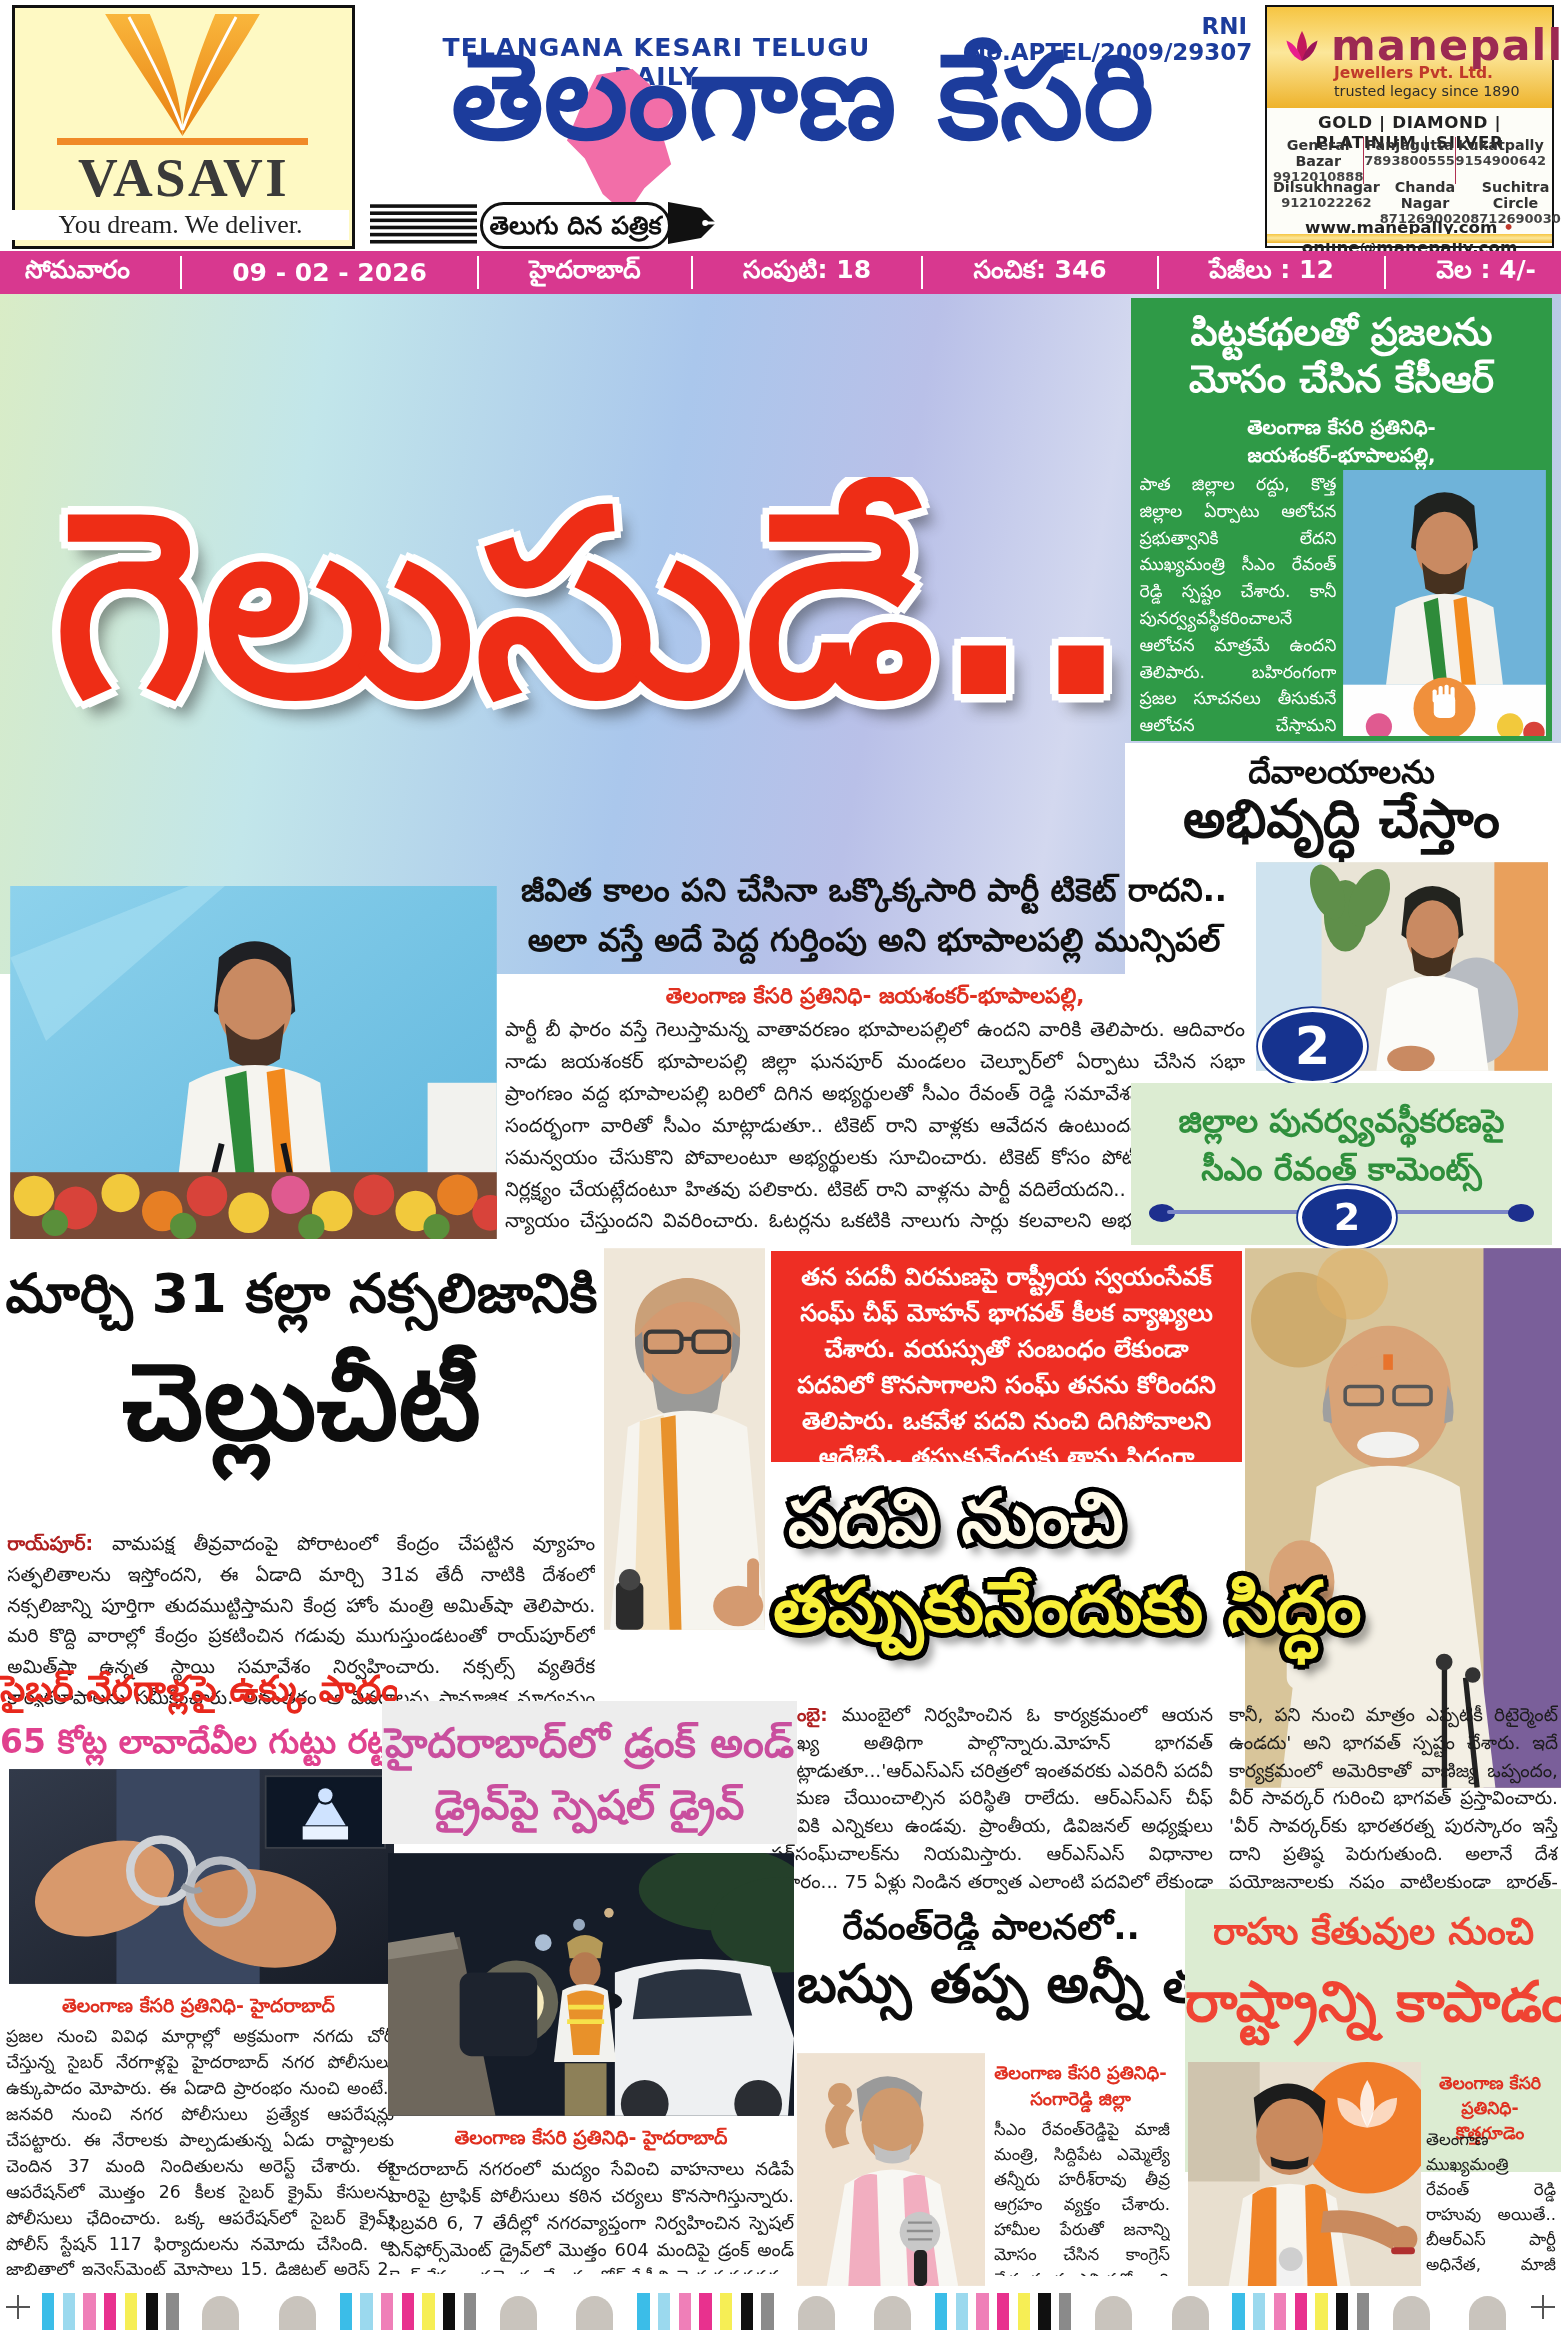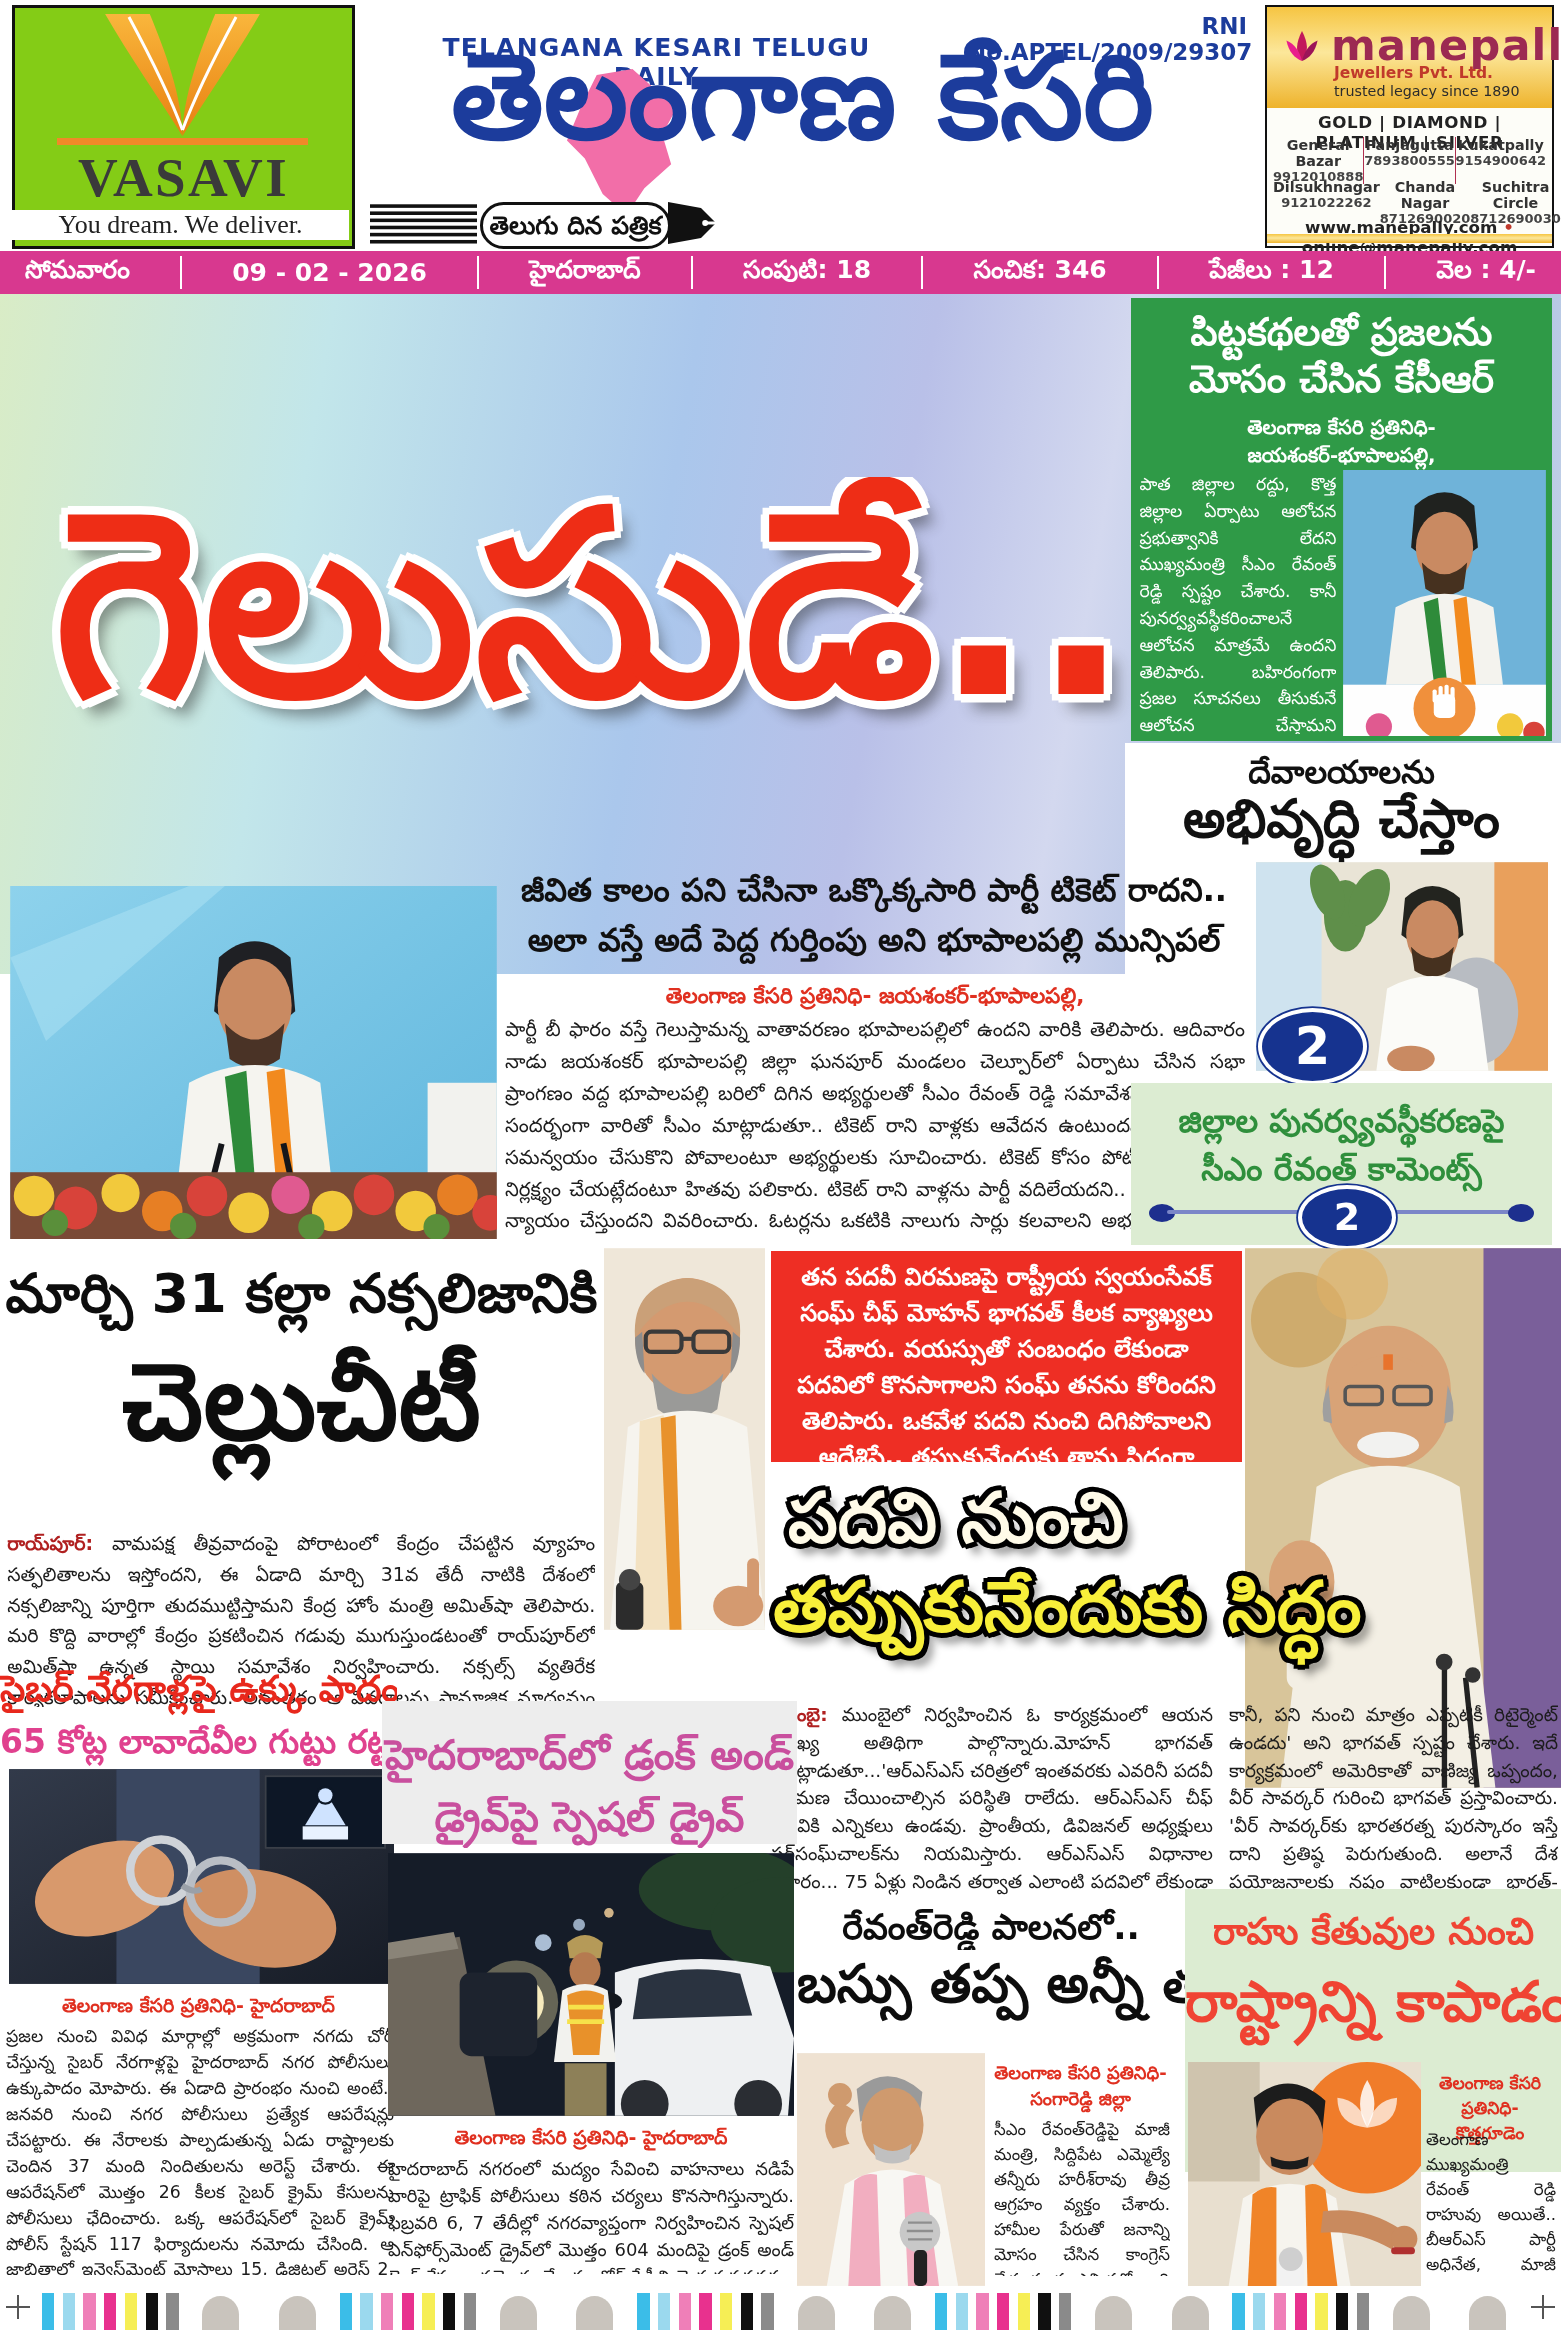--- a/index.html
+++ b/index.html
@@ -4,21 +4,21 @@
 <style>
   html,body{margin:0;padding:0;background:#fff;}
   .page{position:relative;width:1561px;height:2330px;background:#ffffff;overflow:hidden;
         font-family:"DejaVu Sans","Liberation Sans",sans-serif;}
   .abs{position:absolute;}
   .ctr{text-align:center;}
   .jus{text-align:justify;}
   .clip{overflow:hidden;}
 
   
-  .vasavi-box{border:3px solid #111;background:#84cc16;text-decoration:underline;}
+  .vasavi-box{border:3px solid #111;background:#fef9c3;text-decoration:underline;}
   .vasavi-name{font-family:"Liberation Serif","DejaVu Serif",serif;font-weight:bold;color:#3a3a3a;
                font-size:55px;letter-spacing:2.4px;}
   .vasavi-group{font-family:"Liberation Serif","DejaVu Serif",serif;color:#4a4a4a;font-size:25px;letter-spacing:6px;}
   .vasavi-tag{font-family:"Liberation Serif","DejaVu Serif",serif;color:#222;font-size:26px;}
   .mast-topline{color:#1c3c9c;font-weight:bold;font-size:25px;letter-spacing:1.2px;margin-top:20px;}
   .mast-rni{color:#1c3c9c;font-weight:bold;font-size:23px;}
   .mast-title{color:#1c3c9c;font-weight:800;font-size:119px;line-height:1.05;white-space:nowrap;}
   .pen-pill{background:#fff;border:3px solid #111;border-radius:36px;color:#111;
             font-weight:bold;font-size:25px;line-height:41px;}
   .ad-box{border:2.4px solid #111;background:#fdfdf8;}
@@ -427,21 +427,21 @@
       <rect x="492" y="96" width="76" height="22" fill="#e8f2ff"></rect>
     </g>
   </svg>
   <div class="abs ctr byline-red" style="left:0;top:1994px;width:397px;font-size:19px;">తెలంగాణ కేసరి ప్రతినిధి- హైదరాబాద్</div>
   <div class="abs jus smallbody clip" style="left:6px;top:2024px;width:388px;height:251px;">
     <span>ప్రజల నుంచి వివిధ మార్గాల్లో అక్రమంగా నగదు చోరీ చేస్తున్న సైబర్ నేరగాళ్లపై హైదరాబాద్ నగర పోలీసులు ఉక్కుపాదం మోపారు. ఈ ఏడాది ప్రారంభం నుంచి అంటే.. జనవరి నుంచి నగర పోలీసులు ప్రత్యేక ఆపరేషన్లు చేపట్టారు. ఈ నేరాలకు పాల్పడుతున్న ఏడు రాష్ట్రాలకు చెందిన 37 మంది నిందితులను అరెస్ట్ చేశారు. ఈ ఆపరేషన్‌లో మొత్తం 26 కీలక సైబర్ క్రైమ్ కేసులను పోలీసులు ఛేదించారు. ఒక్క ఆపరేషన్‌లో సైబర్ క్రైమ్ పోలీస్ స్టేషన్ 117 ఫిర్యాదులను నమోదు చేసింది. ఆ జాబితాలో ఇన్వెస్ట్‌మెంట్ మోసాలు 15, డిజిటల్ అరెస్ట్ 2, ట్రేడింగ్ మోసాలు 4, జాబ్ ఫ్రాడ్స్‌కు సంబంధించి 5 కేసులు ఉన్నాయి. ఆయా నగర పోలీసుల సత్వర చర్యల వల్ల రూ.71.91 లక్షల రికవరీని బాధితులకు అందజేశారు. ఈ ఆపరేషన్ ద్వారా రూ.65</span>
     
   </div>
 
   <div class="abs gray-box ctr" style="left:382px;top:1701px;width:415px;height:143px;">
-    <div class="drunk-h clip" style="padding-top:24px;">హైదరాబాద్‌లో డ్రంక్ అండ్</div>
+    <div class="drunk-h clip" style="padding-top:12px;">హైదరాబాద్‌లో డ్రంక్ అండ్</div>
     <div class="drunk-h clip">డ్రైవ్‌పై స్పెషల్ డ్రైవ్</div>
   </div>
   <svg class="abs" style="left:388px;top:1853px;" width="406" height="263" viewBox="0 0 680 440">
     <rect width="680" height="440" fill="#151c28"></rect>
     <g fill="#24402a">
         <ellipse cx="560" cy="60" rx="140" ry="70"></ellipse>
         <ellipse cx="660" cy="120" rx="120" ry="80"></ellipse>
       </g>
     <polygon points="0,160 120,140 180,440 0,440" fill="#6e675c"></polygon>
     <polygon points="0,150 110,132 118,160 0,178" fill="#8a8478"></polygon>

